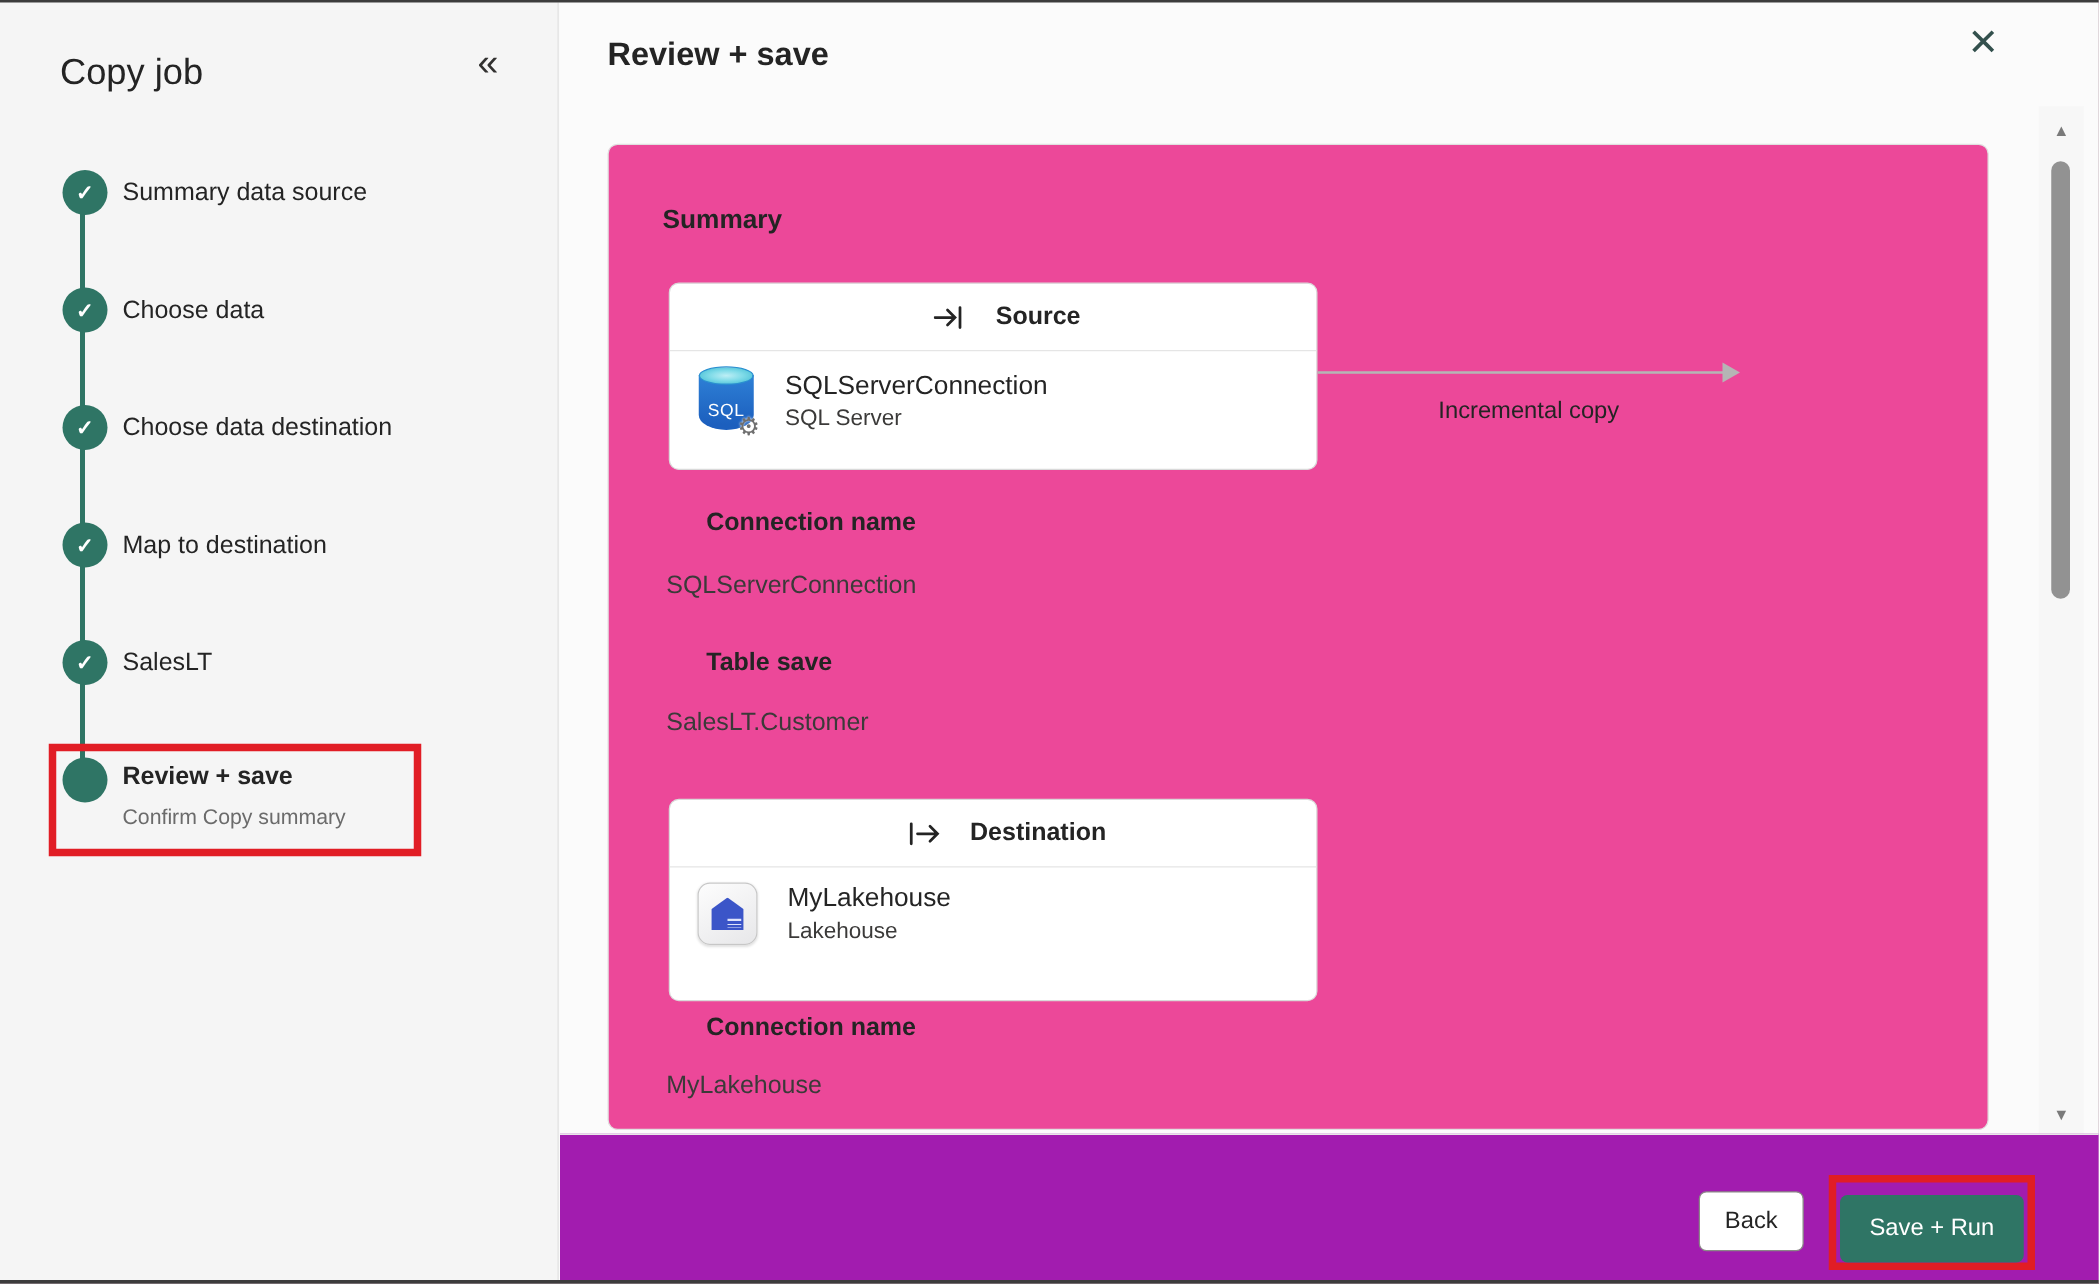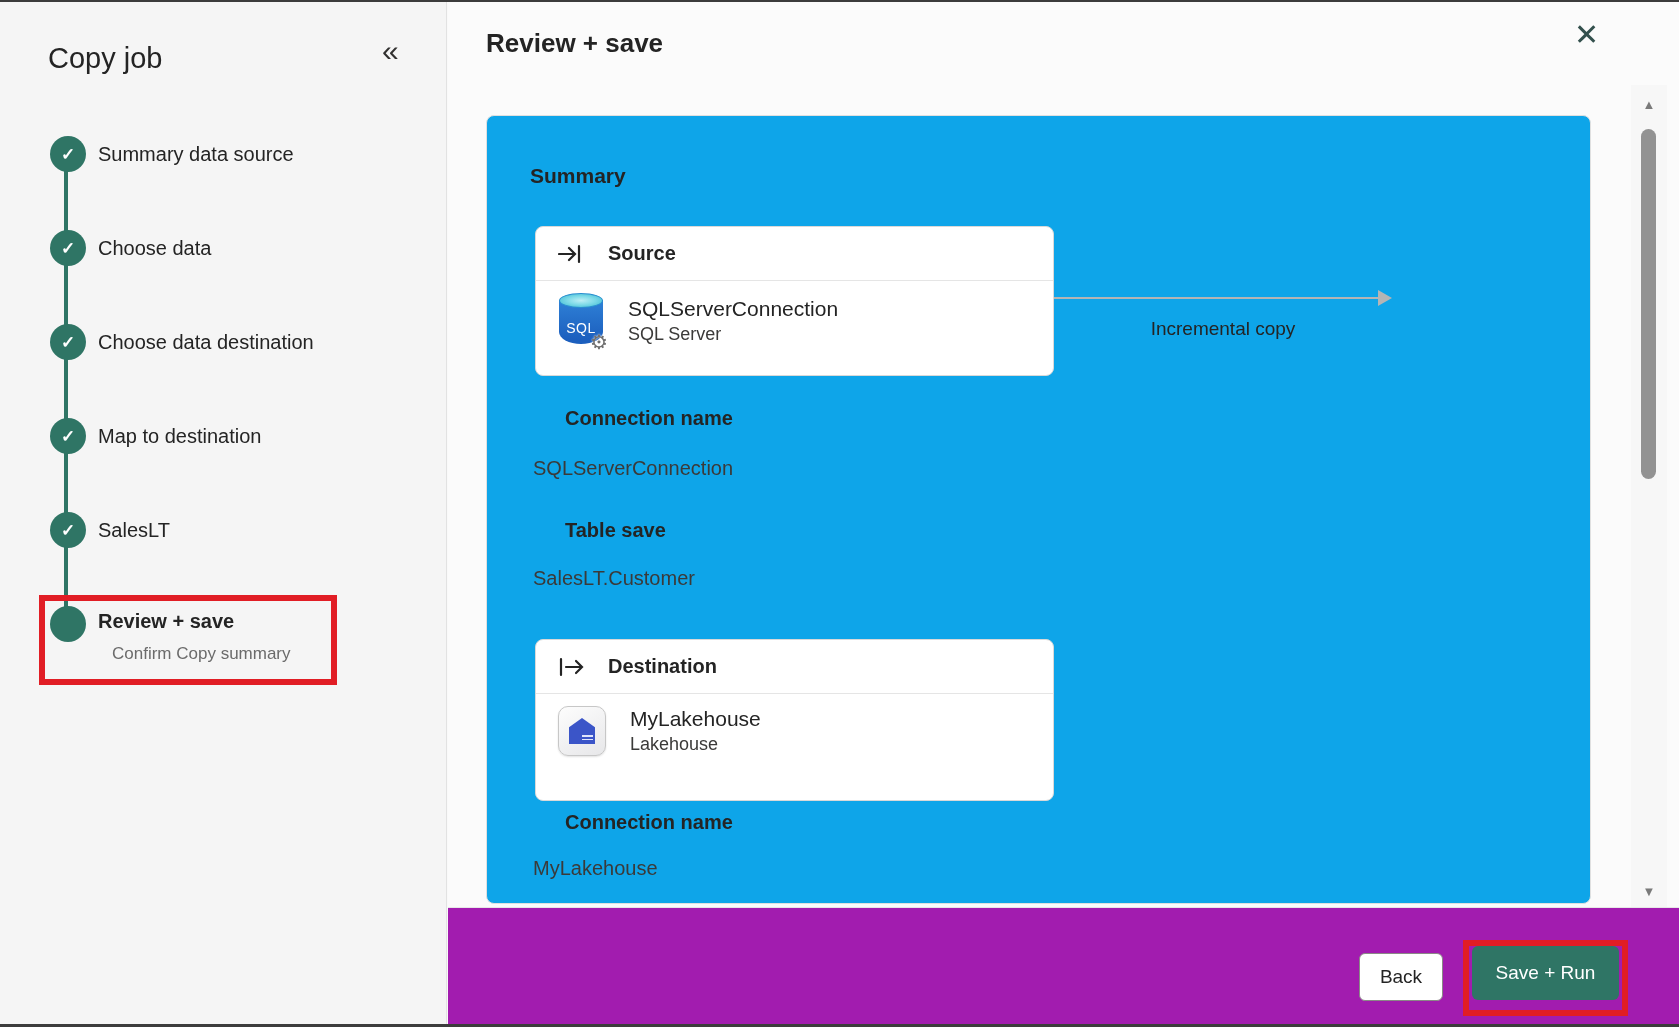--- a/index.html
+++ b/index.html
@@ -18,42 +18,42 @@
                    font-weight:normal; color:#242424; }
   .collapse-btn { position:absolute; left:382px; top:34px; font-size:30px;
                   color:#323130; cursor:pointer; line-height:1; }
   .step-connector { position:absolute; left:64px; top:150px; width:4px; height:472px;
                     background:var(--accent,#2f7565); }
   .step-circle { position:absolute; left:50px; width:36px; height:36px; border-radius:50%;
                  background:var(--accent,#2f7565); color:#fff; font-size:17px; font-weight:bold;
                  display:flex; align-items:center; justify-content:center; }
   .step-label { position:absolute; left:98px; font-size:20px; color:#242424; white-space:nowrap; }
   .step-label.bold { font-weight:bold; }
-  .step-sublabel { position:absolute; left:112px; font-size:17px; color:#6b6b6b; white-space:nowrap; }
+  .step-sublabel { position:absolute; left:98px; font-size:17px; color:#6b6b6b; white-space:nowrap; }
   .hl-box { position:absolute; border:6px solid var(--hl,#e11d25); z-index:40; }
   .hl-step { left:39px; top:593px; width:298px; height:90px; }
 
   
   .main { position:absolute; left:448px; top:2px; right:0; bottom:3px; background:#fbfbfb; }
   .main-title { position:absolute; left:38px; top:26px; font-size:26px; font-weight:bold; color:#242424; }
   .close-btn { position:absolute; left:1126px; top:18px; font-size:30px; color:#33504d;
                cursor:pointer; line-height:1; }
 
   
   .card { position:absolute; left:38px; top:113px; width:1105px; height:789px;
-          background:#0ea5e9; border:1px solid #e0e0e0; border-radius:8px; }
+          background:#ec4899; border:1px solid #e0e0e0; border-radius:8px; }
   .summary-heading { position:absolute; left:43px; top:48px; font-size:21px;
                      font-weight:bold; color:#242424; }
 
   .endpoint-box { position:absolute; left:48px; width:519px; background:#fff;
                   border:1px solid #d9d9d9; border-radius:8px; overflow:hidden; }
   .src-box { top:110px; height:150px; }
   .dst-box { top:523px; height:162px; }
   .endpoint-header { height:54px; display:flex; align-items:center; gap:24px;
-                     padding-left:22px; border-bottom:1px solid #e5e5e5; }
+                     padding-left:22px; border-bottom:1px solid #e5e5e5;justify-content:center; }
   .endpoint-header .hdr-label { font-size:20px; font-weight:bold; color:#242424; }
   .endpoint-body { display:flex; align-items:center; gap:24px; padding:12px 22px; }
   .conn-name { font-size:21px; color:#242424; }
   .conn-type { font-size:18px; color:#3b3a39; margin-top:3px; }
 
   
   .sql-icon { position:relative; width:46px; height:56px; flex:0 0 auto; }
   .sql-cyl-body { position:absolute; left:1px; top:7px; width:44px; height:44px;
                   background:linear-gradient(180deg,#2e80d6 0%,#1c5fbe 90%);
                   border-radius:0 0 22px 22px / 0 0 12px 12px; }
@@ -97,21 +97,21 @@
   .scroll-thumb { position:absolute; left:10px; top:44px; width:15px; height:350px;
                   background:#929292; border-radius:8px; cursor:grab; }
 
   
   .footer { position:absolute; left:0; right:0; top:905px; bottom:0; background:#a21caf;
             border-top:1px solid #e7e7e7; }
   .back-btn { position:absolute; left:911px; top:45px; width:84px; height:48px;
               background:#fff; border:1px solid #8a8886; border-radius:6px;
               font-size:19px; color:#242424; font-family:inherit; cursor:pointer; }
   .hl-save { position:absolute; left:1015px; top:32px; width:165px; height:76px;
-             display:flex; align-items:flex-start; justify-content:center; }
+             display:flex; align-items:flex-end; justify-content:center; }
   .save-btn { width:147px; height:54px; background:var(--accent,#2f7565); border:none;
               border-radius:6px; color:#fff; font-size:19px; font-family:inherit; cursor:pointer; }
 
   .hdr-icon svg { display:block; }
 </style>
 </head>
 <body>
 
 <div class="screen">
   <div class="edge edge-top"></div>

